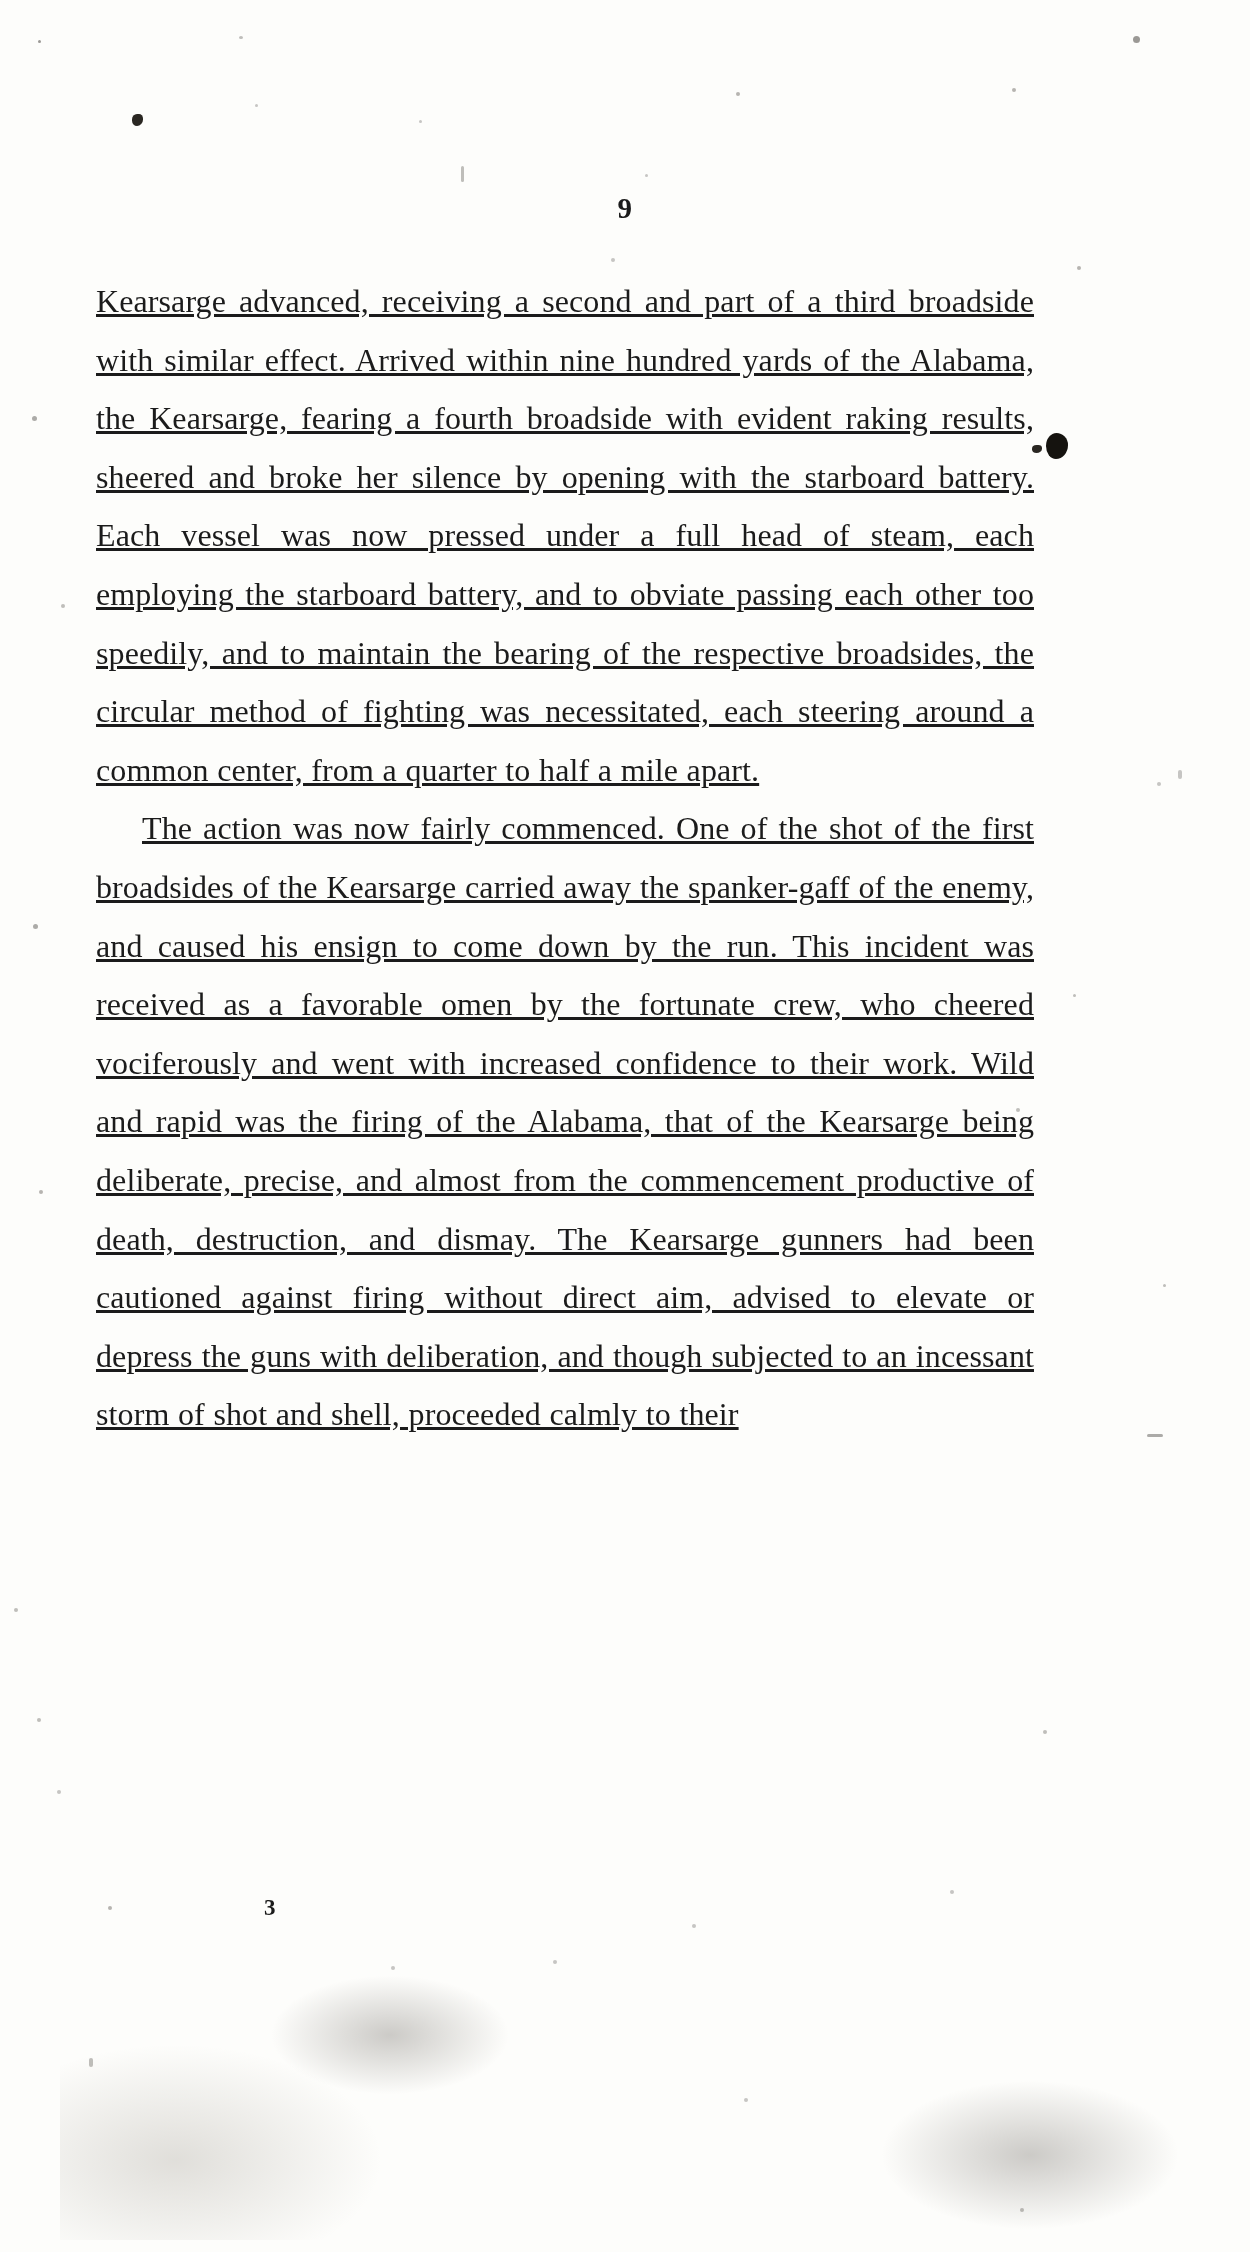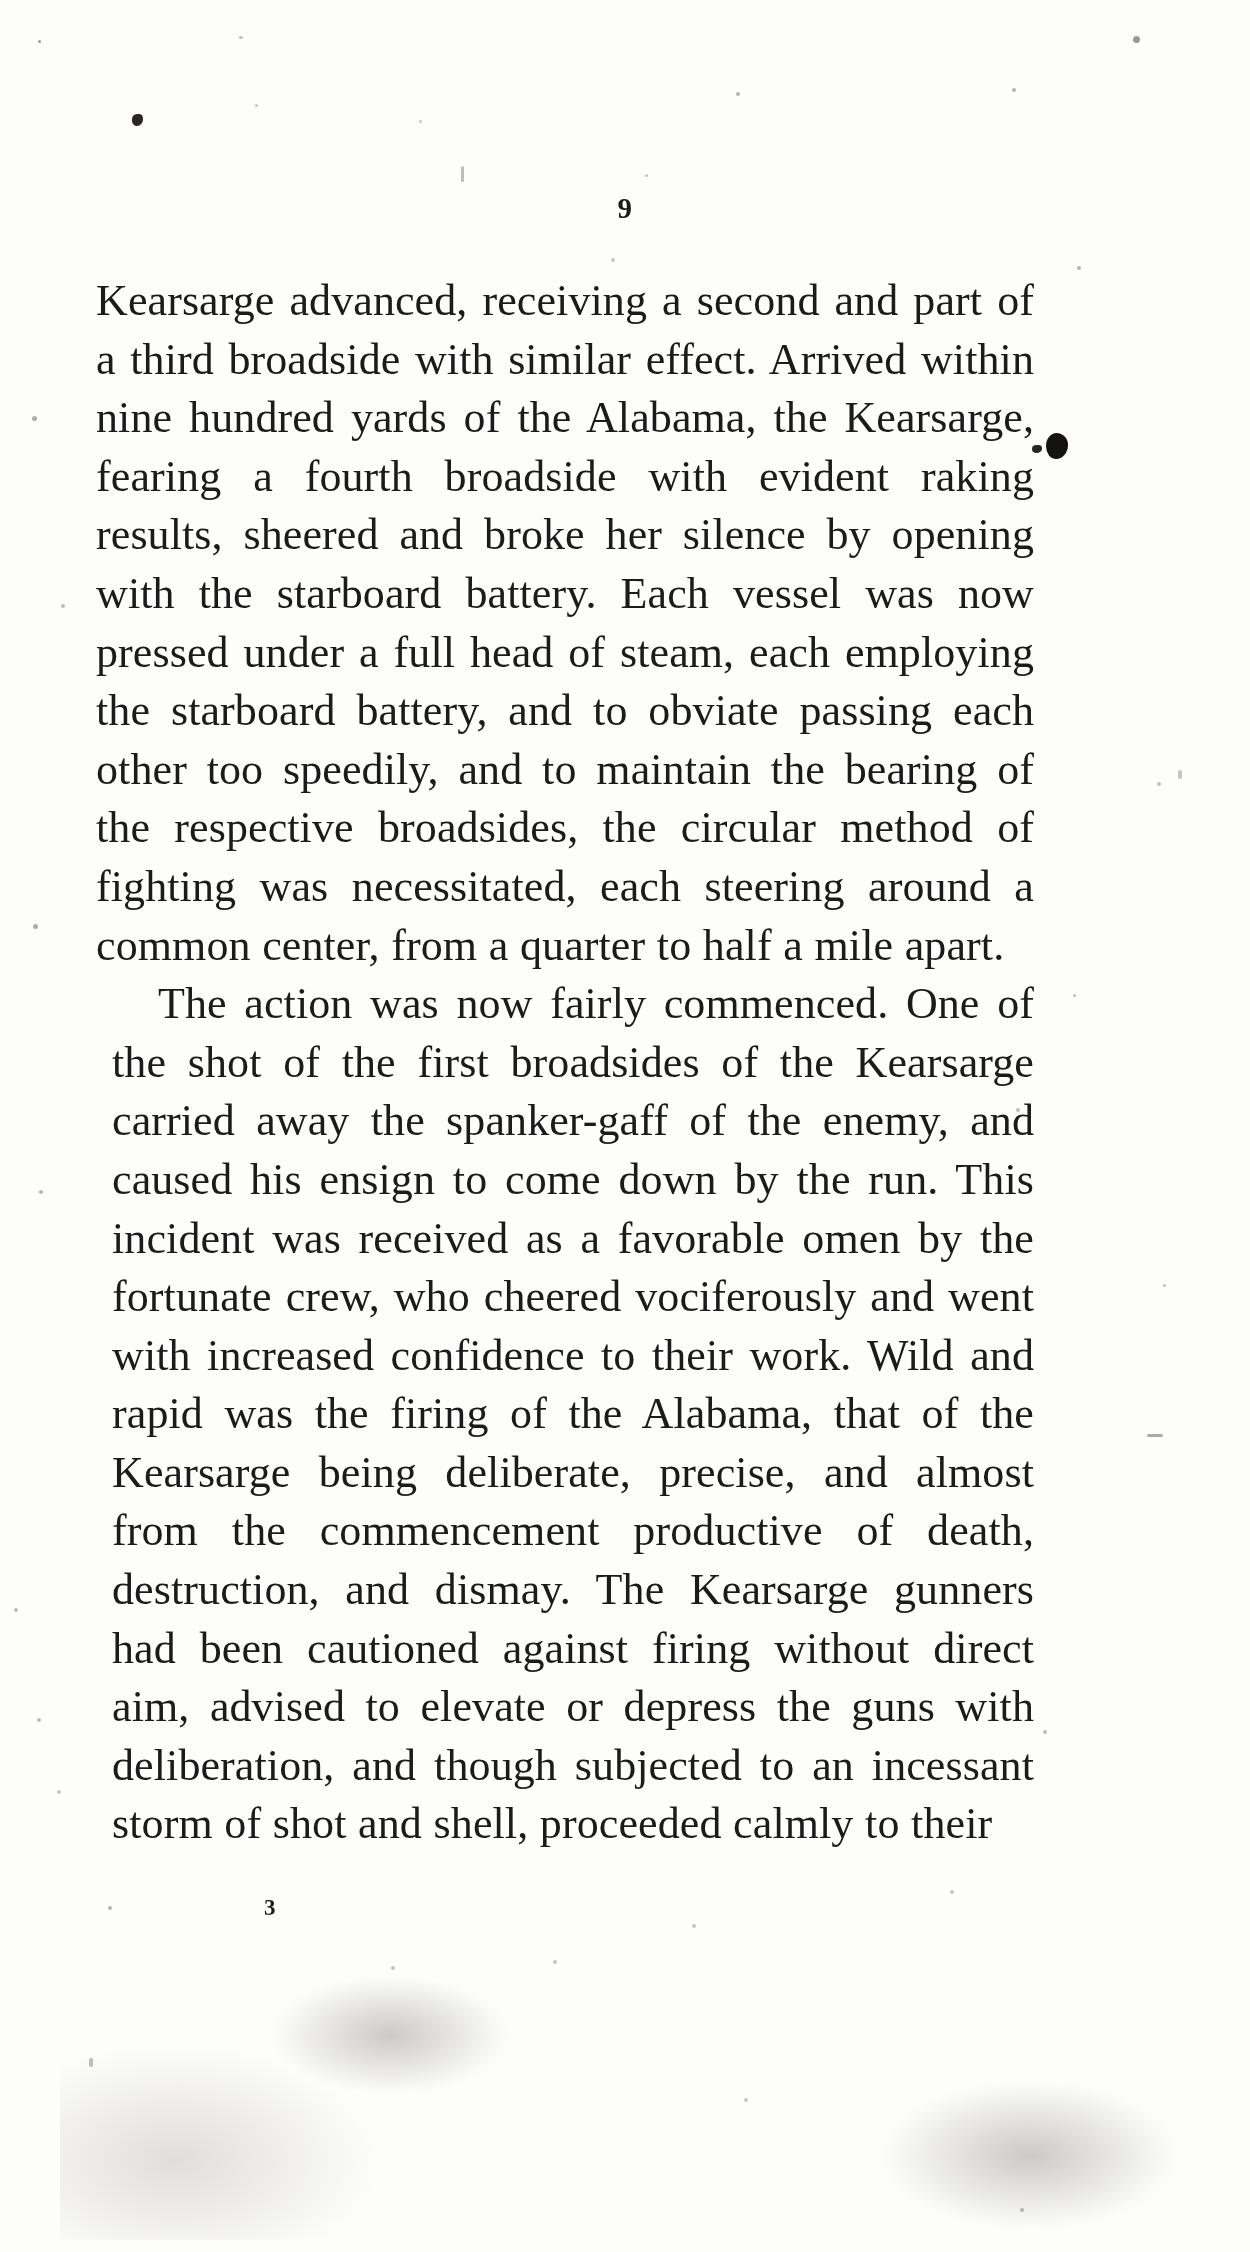--- a/index.html
+++ b/index.html
@@ -68,33 +68,33 @@
 
   .text-column {
     position: absolute;
     top: 272px;
     left: 96px;
     width: 938px;
   }
 
   .para {
     margin: 0;
-    font-size: 44px;
+    font-size: 32px;
     line-height: 58.6px;
     text-align: justify;
     text-align-last: left;
     letter-spacing: .1px;
     word-spacing: .5px;
+    text-decoration: underline;
   }
   .para + .para {
     margin-top: 0;
   }
   .para.indent {
     text-indent: 46px;
-    margin-left: 16px;
   }
 
   .signature-mark {
     position: absolute;
     top: 1895px;
     left: 264px;
     font-size: 23px;
     font-weight: bold;
   }
 

